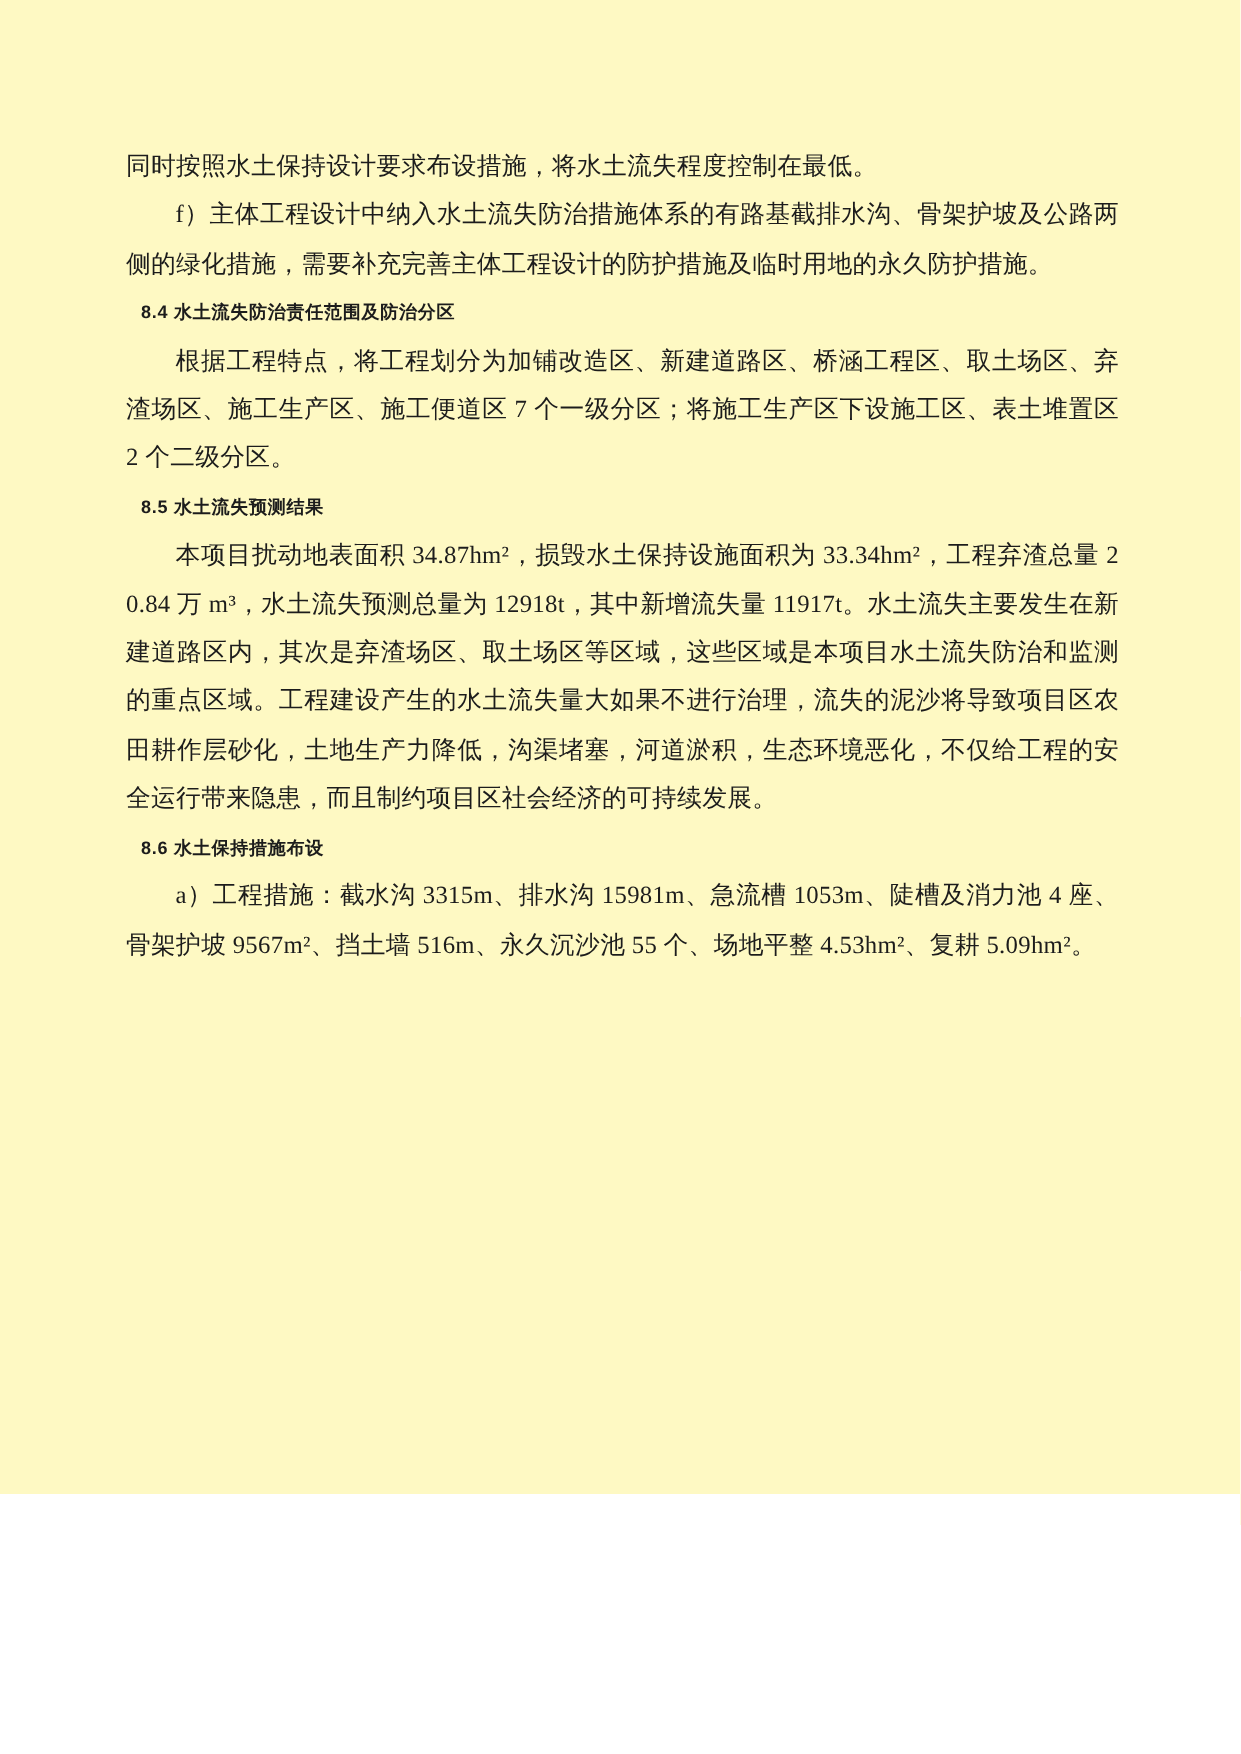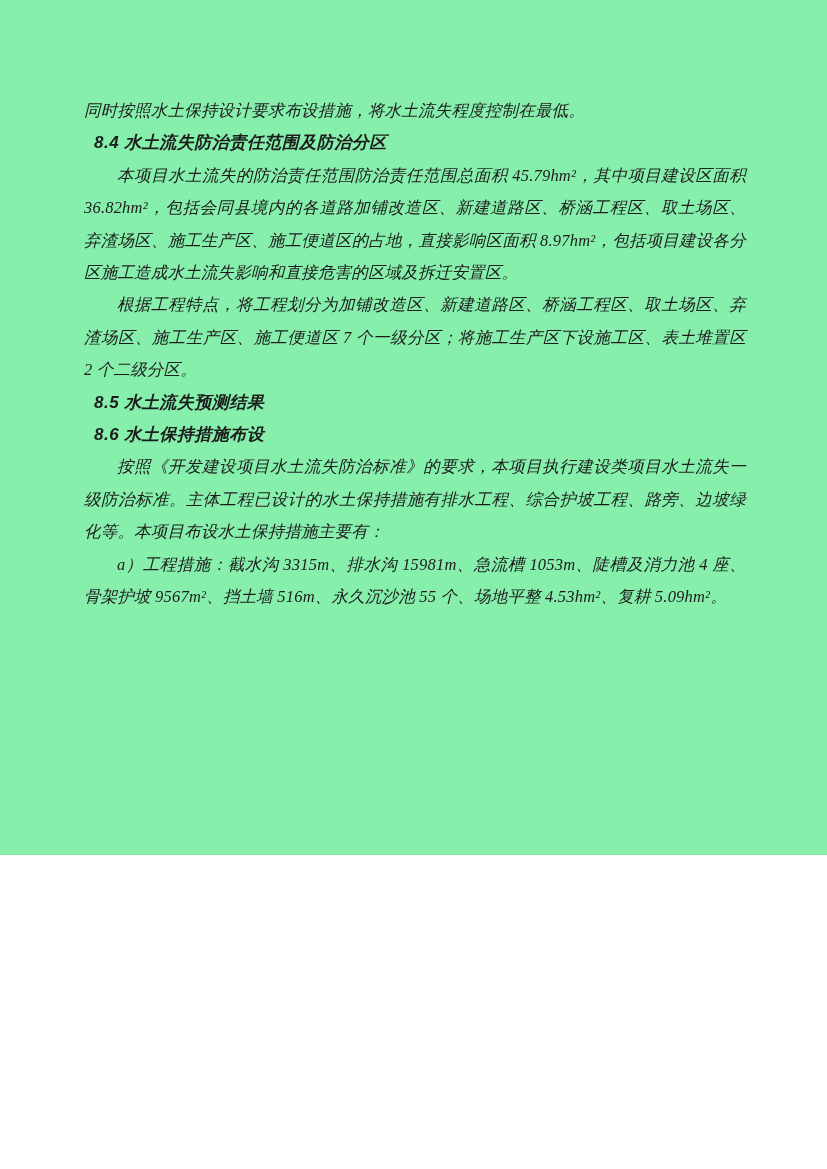--- a/index.html
+++ b/index.html
@@ -4,26 +4,25 @@
 <title>Document Page</title>
 <style>
   html, body {
     margin: 0;
     padding: 0;
     background: #ffffff;
   }
   .page {
     position: relative;
     width: 827px;
-    height: 855px;
-    background: #86efac;
+    height: 996px;
+    background: #fef9c3;
     overflow: hidden;
     font-family: "Liberation Serif", "DejaVu Serif", serif;
     color: #1c1c1c;
-    font-style: italic;
   }
   .content {
     position: absolute;
     left: 84px;
     top: 95px;
     width: 662px;
   }
   .para {
     margin: 0;
     font-size: 16.5px;
@@ -32,43 +31,43 @@
     letter-spacing: 0.2px;
     word-break: break-all;
   }
   .para.indent {
     text-indent: 2em;
   }
   .sec-heading {
     margin: 0 0 0 10px;
     font-family: "Liberation Sans", "DejaVu Sans", sans-serif;
     font-weight: 700;
-    font-size: 17px;
+    font-size: 12px;
     line-height: 32.4px;
     letter-spacing: 0.5px;
     text-align: left;
   }
   .page-number {
     position: absolute;
     left: 0;
     right: 0;
     top: 1092px;
     font-size: 14px;
     line-height: 18px;
     color: #2a2a2a;
   }
 </style>
 </head>
 <body>
 
 <div class="page">
   <div class="content">
     <p class="para">同时按照水土保持设计要求布设措施，将水土流失程度控制在最低。</p>
+    <p class="para indent">f）主体工程设计中纳入水土流失防治措施体系的有路基截排水沟、骨架护坡及公路两侧的绿化措施，需要补充完善主体工程设计的防护措施及临时用地的永久防护措施。</p>
     <h2 class="sec-heading">8.4 水土流失防治责任范围及防治分区</h2>
-    <p class="para indent">本项目水土流失的防治责任范围防治责任范围总面积 45.79hm²，其中项目建设区面积 36.82hm²，包括会同县境内的各道路加铺改造区、新建道路区、桥涵工程区、取土场区、弃渣场区、施工生产区、施工便道区的占地，直接影响区面积 8.97hm²，包括项目建设各分区施工造成水土流失影响和直接危害的区域及拆迁安置区。</p>
     <p class="para indent">根据工程特点，将工程划分为加铺改造区、新建道路区、桥涵工程区、取土场区、弃渣场区、施工生产区、施工便道区 7 个一级分区；将施工生产区下设施工区、表土堆置区 2 个二级分区。</p>
     <h2 class="sec-heading">8.5 水土流失预测结果</h2>
+    <p class="para indent">本项目扰动地表面积 34.87hm²，损毁水土保持设施面积为 33.34hm²，工程弃渣总量 20.84 万 m³，水土流失预测总量为 12918t，其中新增流失量 11917t。水土流失主要发生在新建道路区内，其次是弃渣场区、取土场区等区域，这些区域是本项目水土流失防治和监测的重点区域。工程建设产生的水土流失量大如果不进行治理，流失的泥沙将导致项目区农田耕作层砂化，土地生产力降低，沟渠堵塞，河道淤积，生态环境恶化，不仅给工程的安全运行带来隐患，而且制约项目区社会经济的可持续发展。</p>
     <h2 class="sec-heading">8.6 水土保持措施布设</h2>
-    <p class="para indent">按照《开发建设项目水土流失防治标准》的要求，本项目执行建设类项目水土流失一级防治标准。主体工程已设计的水土保持措施有排水工程、综合护坡工程、路旁、边坡绿化等。本项目布设水土保持措施主要有：</p>
     <p class="para indent">a）工程措施：截水沟 3315m、排水沟 15981m、急流槽 1053m、陡槽及消力池 4 座、骨架护坡 9567m²、挡土墙 516m、永久沉沙池 55 个、场地平整 4.53hm²、复耕 5.09hm²。</p>
   </div>
   <div class="page-number">114</div>
 </div>
 
 </body></html>

